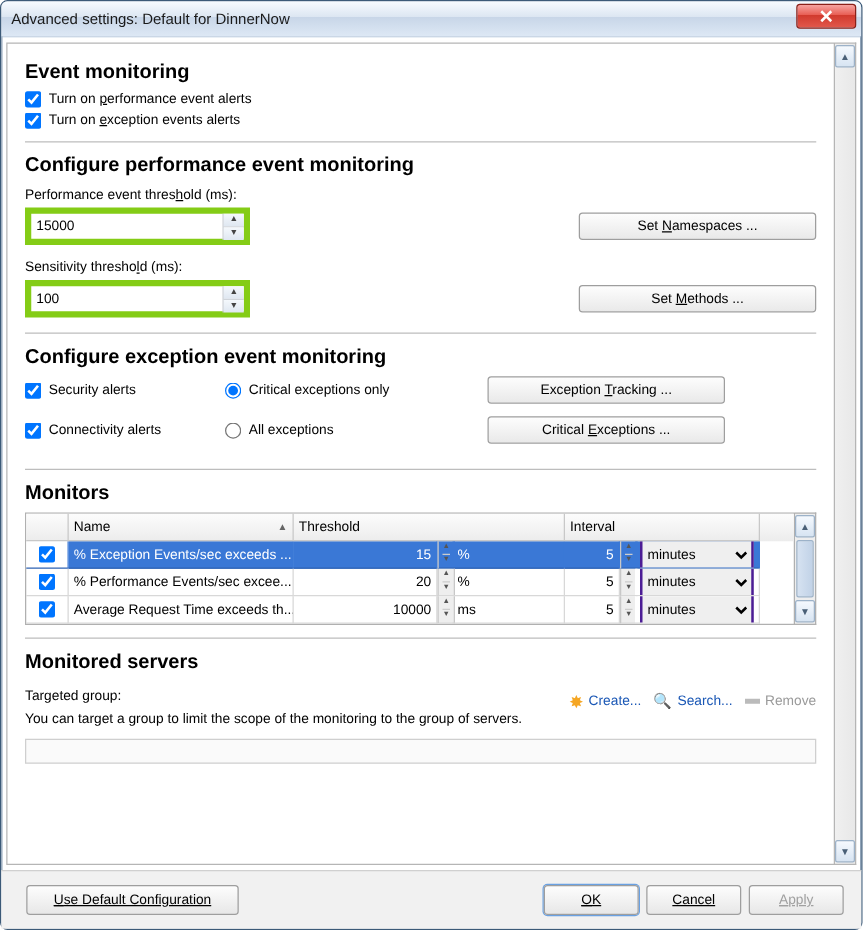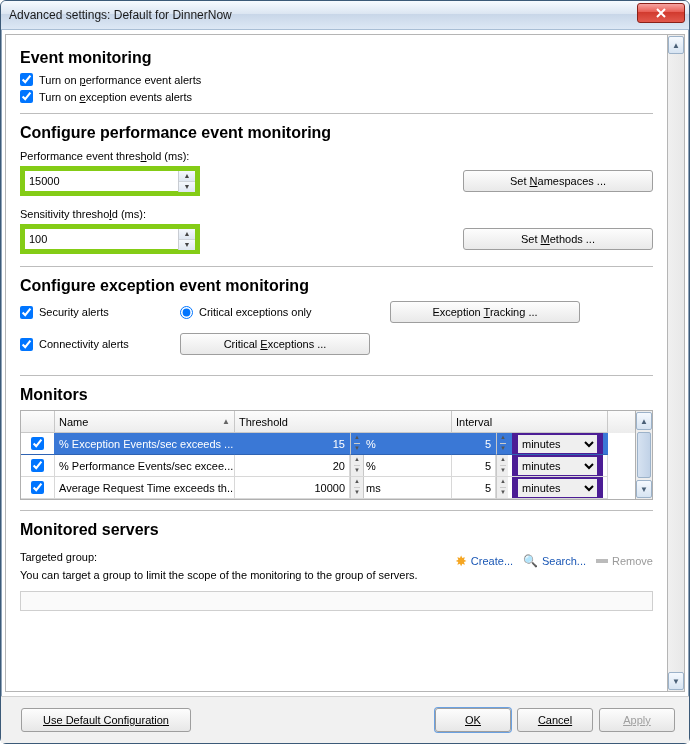--- a/index.html
+++ b/index.html
@@ -73,21 +73,21 @@
   h4.section {
     font-size: 16px; font-weight: bold;
     margin: 6px 0 6px 0;
   }
   hr.sep {
     border: none;
     border-top: 1px solid #bdbdbd;
     margin: 10px 0;
   }
   .chk-row {
-    display: flex; align-items: center;
+    display: flex; 
     margin: 4px 0;
     gap: 6px;
   }
   input[type=checkbox] {
     width: 13px; height: 13px;
     margin: 0;
   }
   .u { text-decoration: underline; }
   .label { white-space: nowrap; }
   .field-label { margin: 8px 0 4px 0; }
@@ -188,21 +188,21 @@
     width: 12px; padding:0; border-left:1px solid #c8c8c8; border-right:1px solid #c8c8c8;
     display:flex; flex-direction:column; background:#eee;
   }
   .tiny-spin div{flex:1;font-size:6px;text-align:center;line-height:9px;color:#555;}
   .tiny-spin div:first-child{border-bottom:1px solid #ccc;}
   .c.sel-dd {
     justify-content: space-between;
     background:#fff;
   }
   .c.sel-dd select {
-    border: 6px solid #4c1d95; font: inherit; width: 100%; height: 30px;
+    border: 2px solid #4c1d95; font: inherit; width: 100%; height: 30px;
   }
   .grid-scroll {
     width: 16px;
     border: 1px solid #b0b0b0; border-left:none;
     background:#eee;
     display:flex;flex-direction:column;align-items:center;
   }
   
   .links-row {
     display:flex; align-items:center; gap:10px;
@@ -325,20 +325,24 @@
           <input type="radio" name="excmode" checked="" style="">
           <span class="label">Critical exceptions only</span>
         </div>
         <button class="wide-btn">
           <span>Exception </span><span class="u">T</span><span>racking ...</span>
         </button>
 
         <div class="chk-row">
           <input type="checkbox" checked="" style="">
           <span class="label">Connectivity alerts</span>
+        </div>
+        <div class="radio-row">
+          <input type="radio" name="excmode" style="">
+          <span class="label">All exceptions</span>
         </div>
         <button class="wide-btn">
           <span>Critical </span><span class="u">E</span><span>xceptions ...</span>
         </button>
 
         <div></div>
           <div></div>
       </div>
 
       <hr class="sep">

